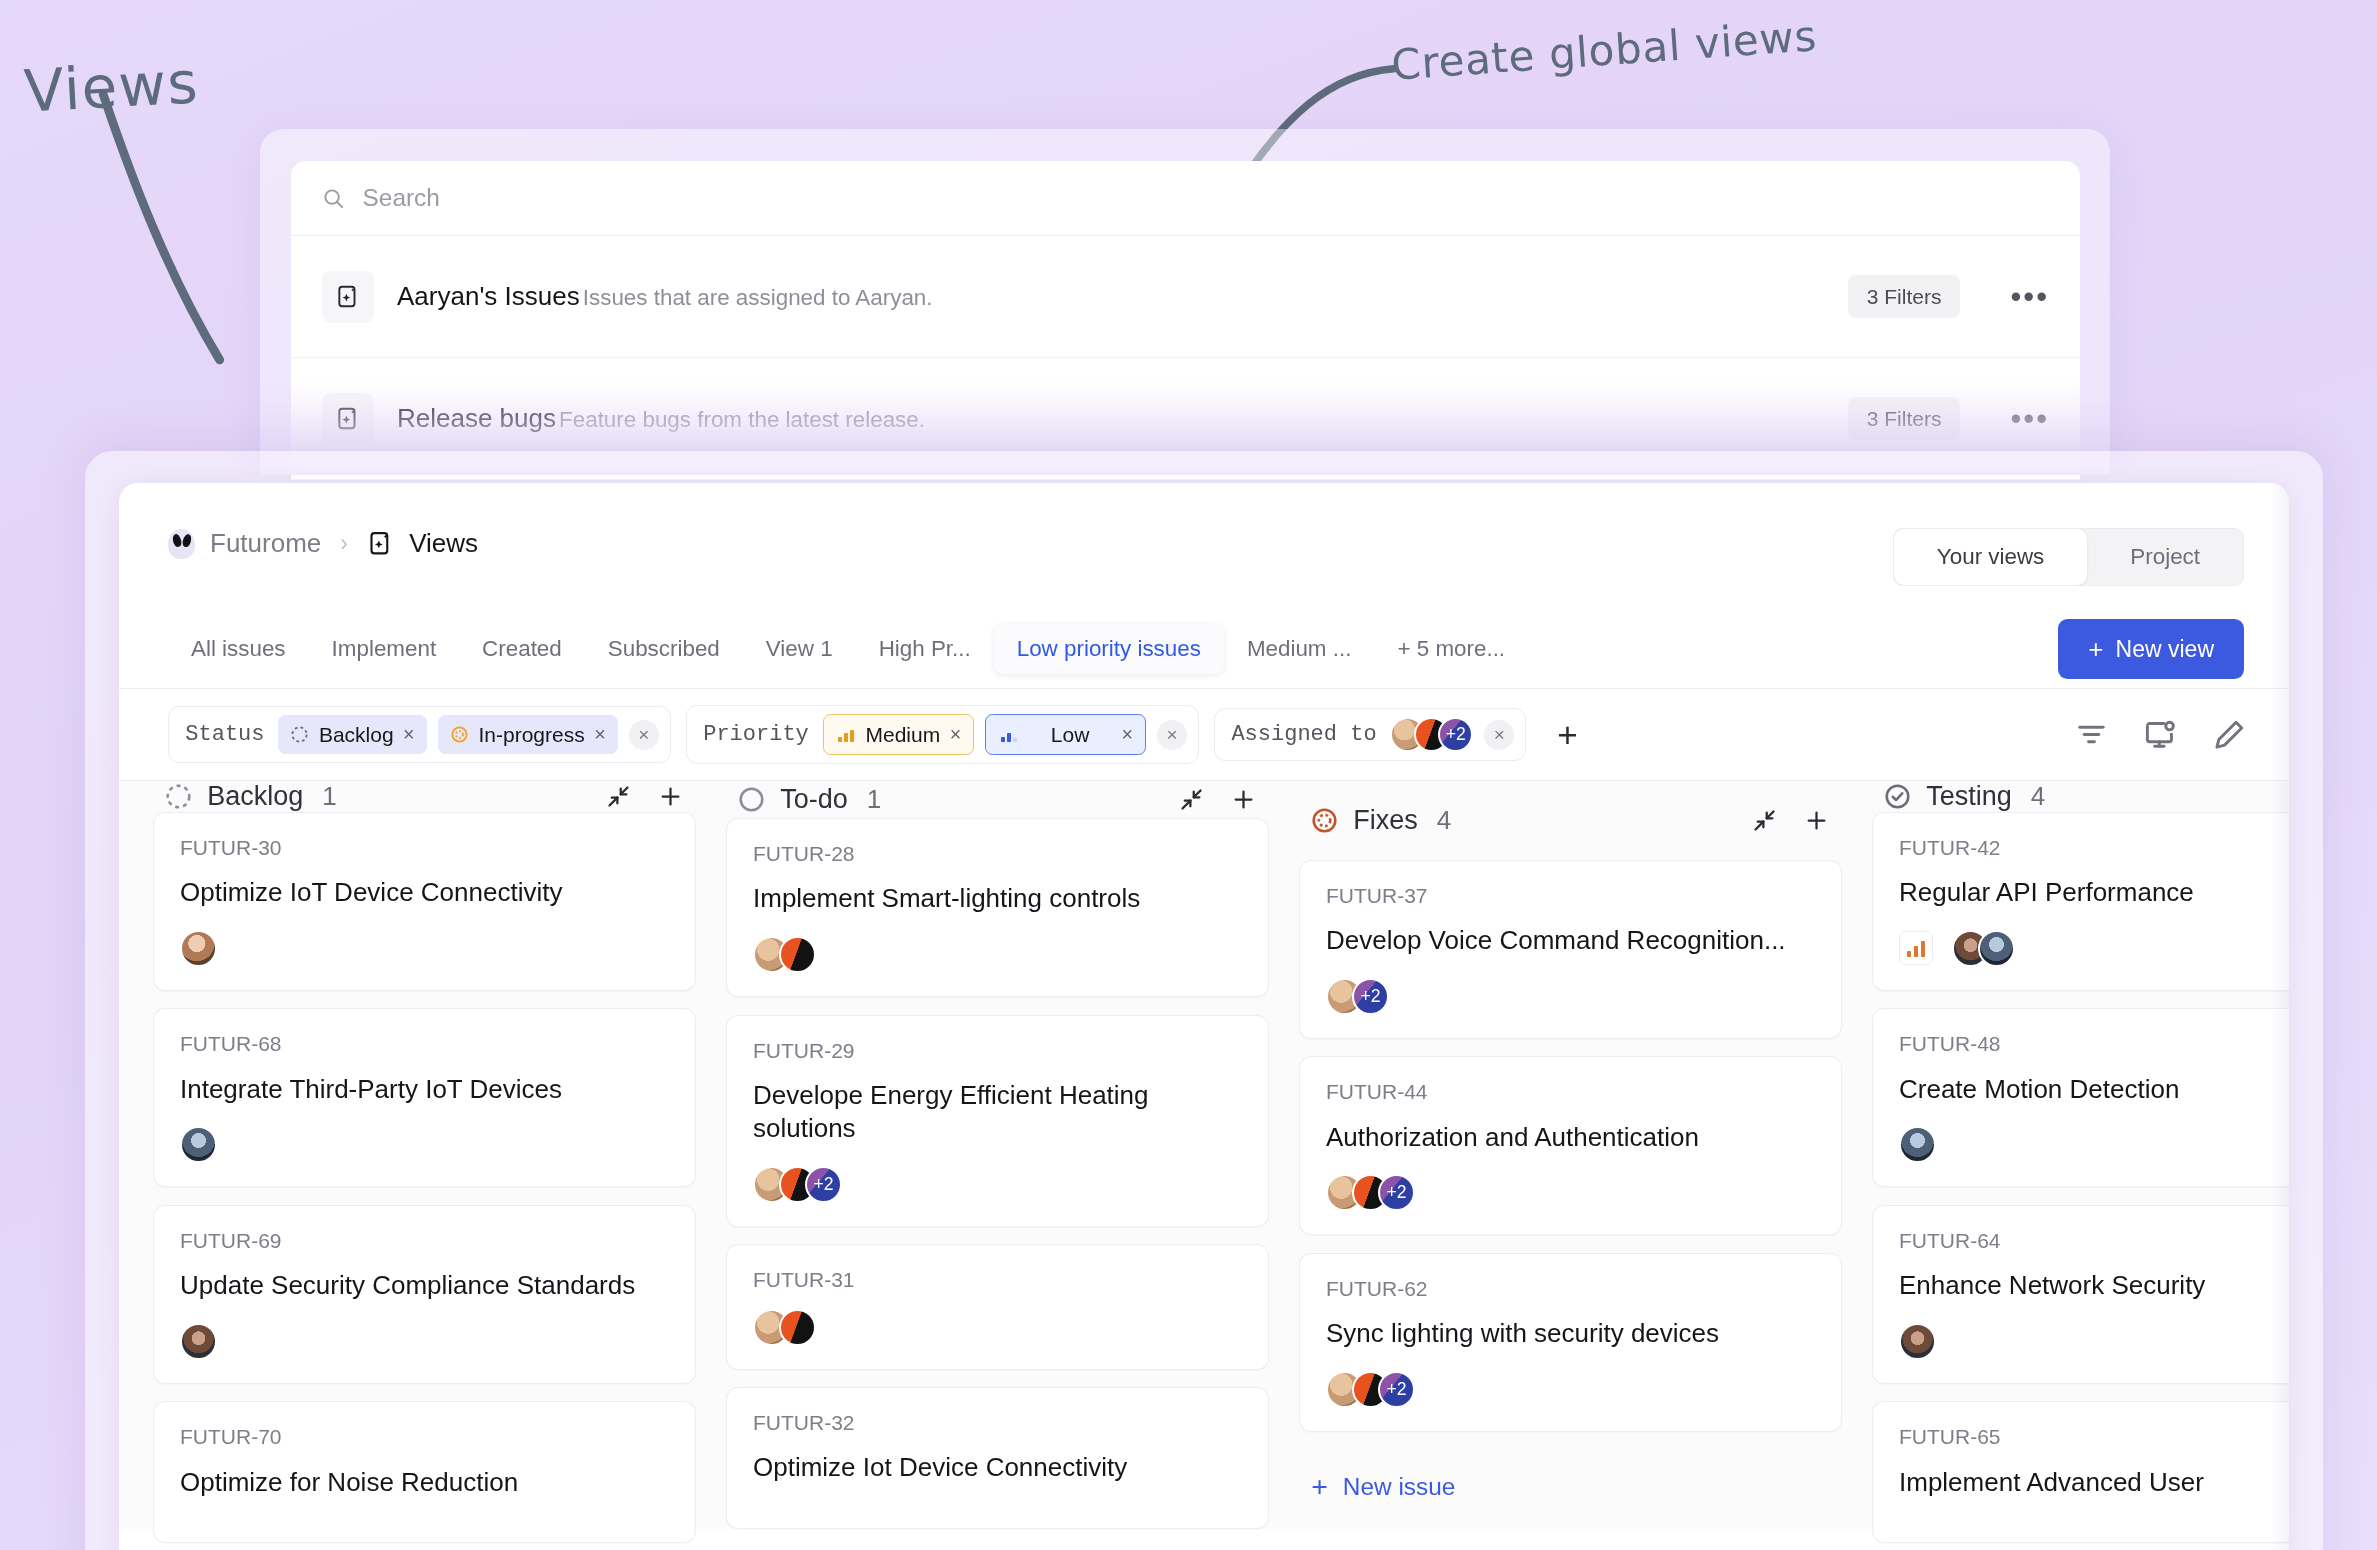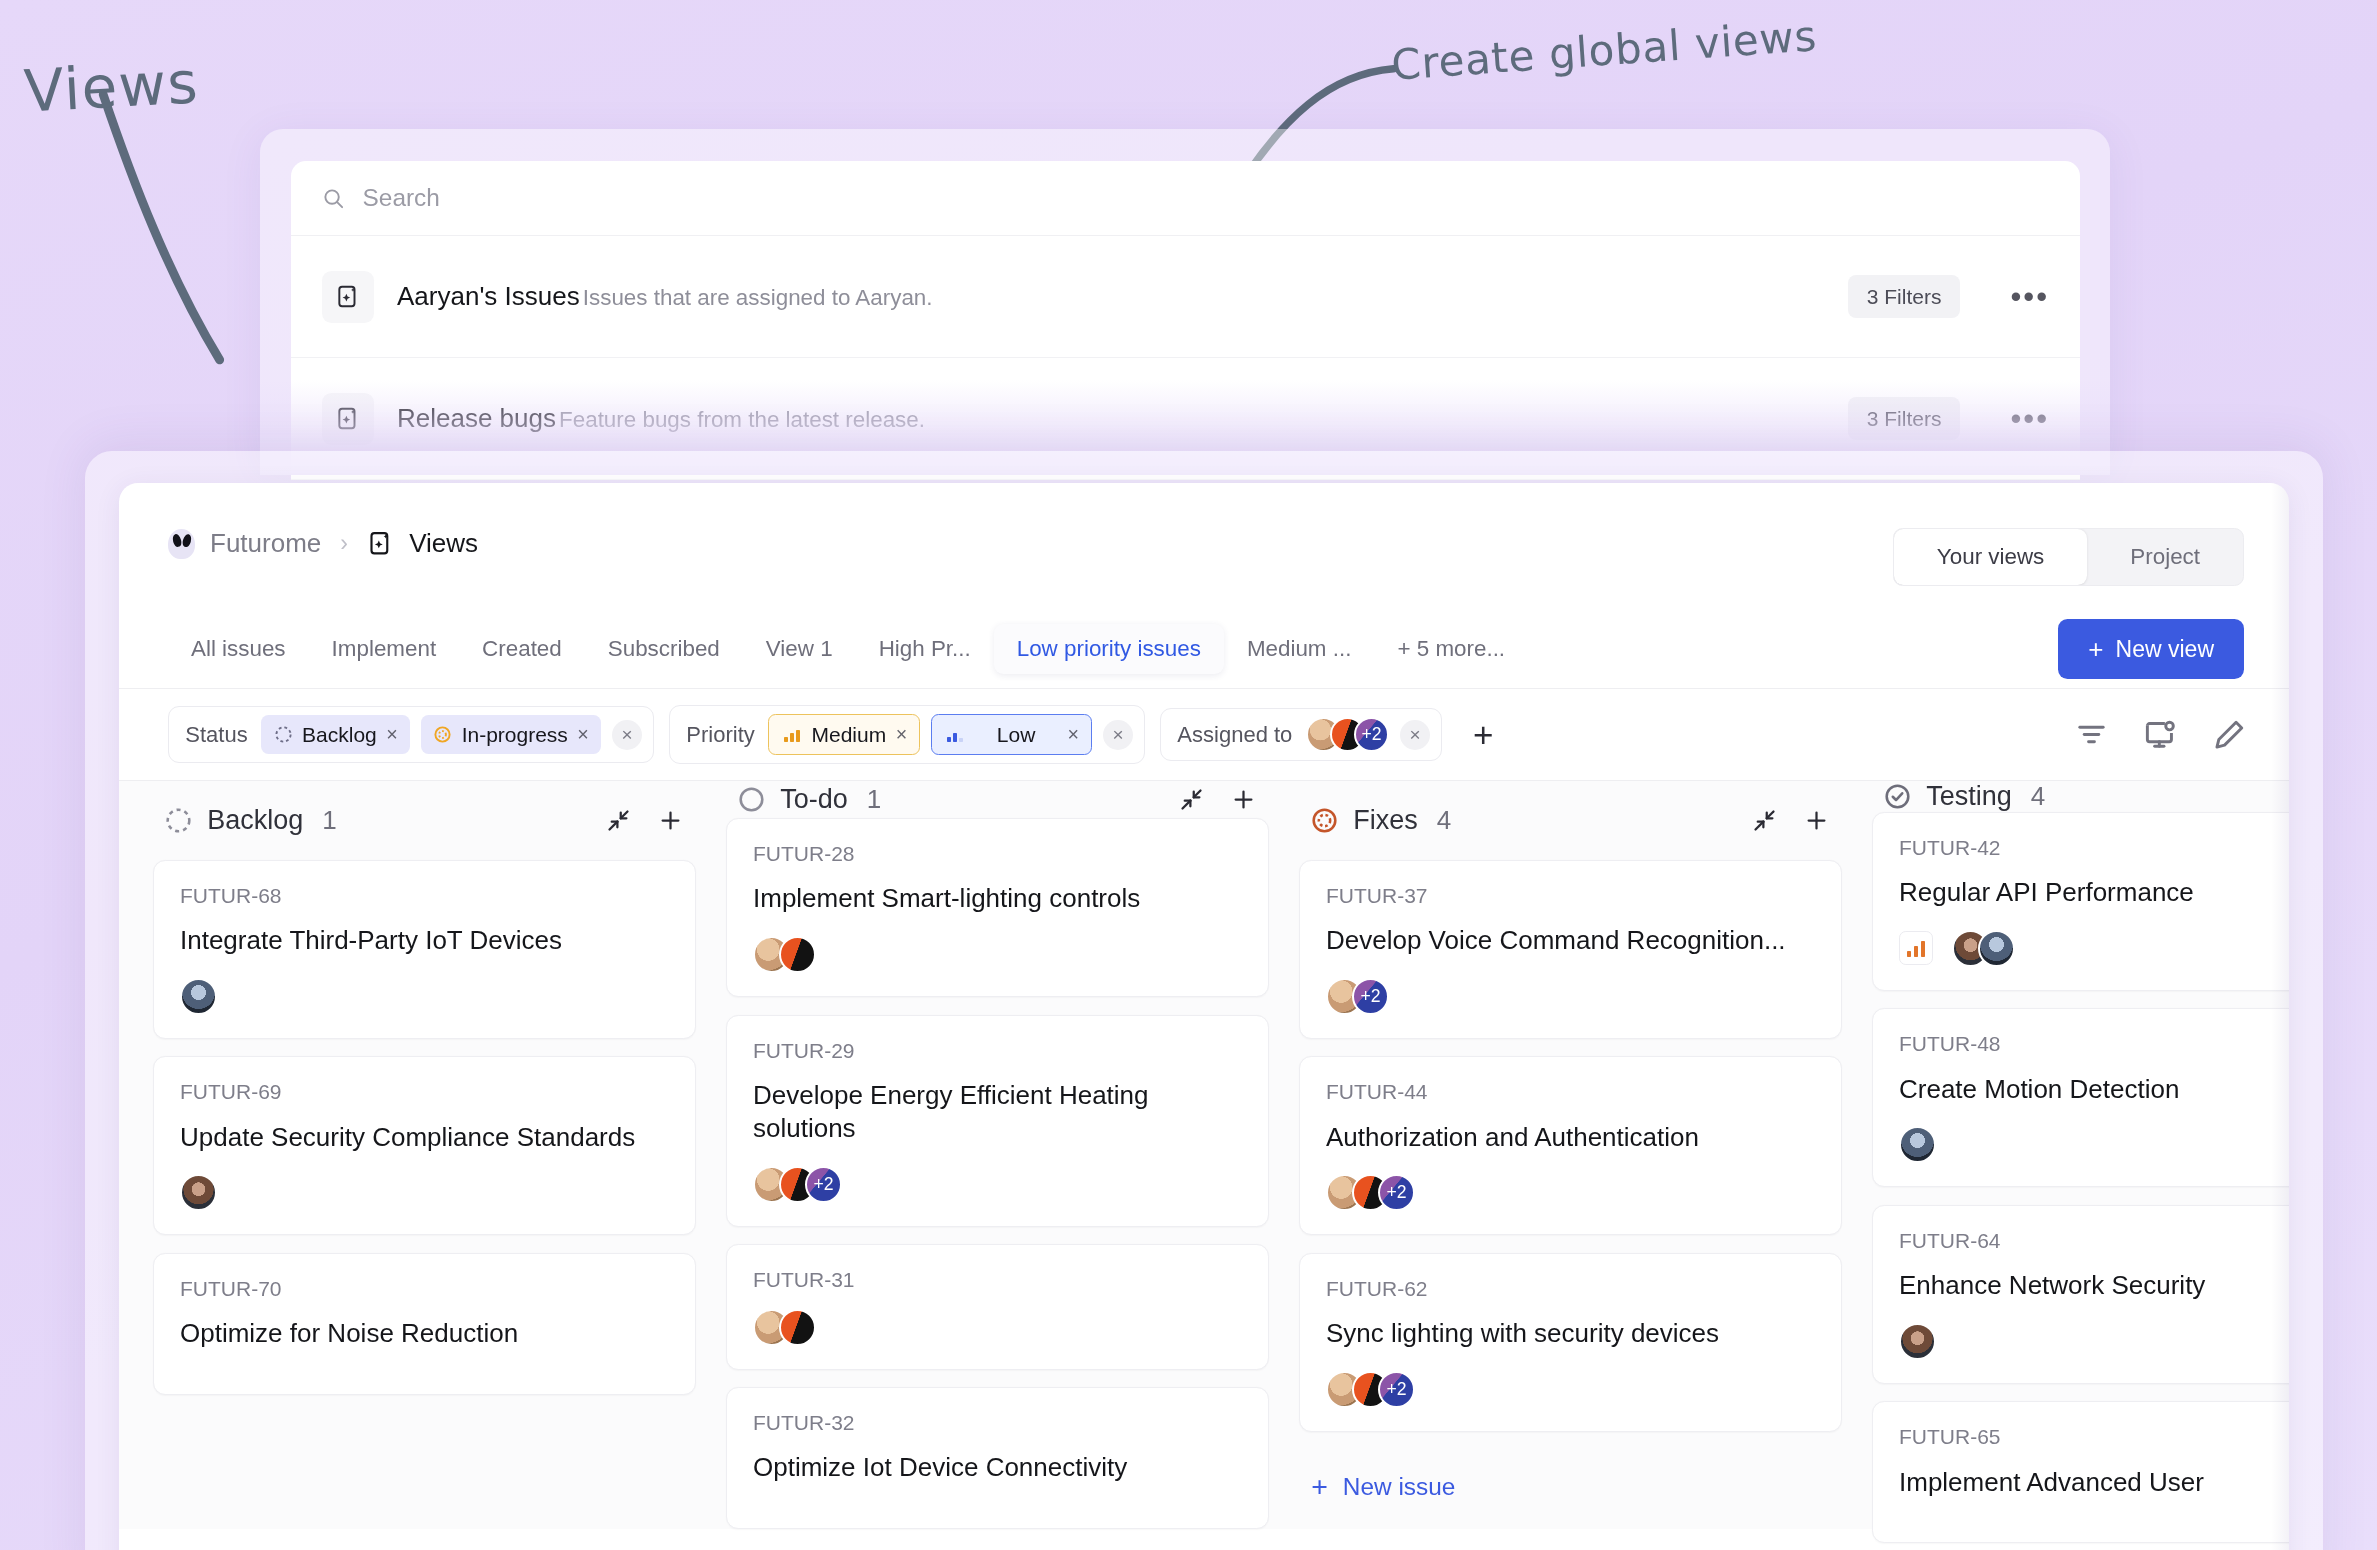--- a/index.html
+++ b/index.html
@@ -197,21 +197,21 @@
     border-bottom: 1.4px solid #eeeef1;
   }
   .filter-group {
     display: flex; align-items: center;
     border: 1.4px solid #ebebf0;
     border-radius: 11px;
     padding: 8.1px 11px 8.1px 16.3px;
     gap: 11px;
     background: #fff;
   }
-  .fg-label { font-size: 22px; color: #55555f; margin-right: 2.7px; }
+  .fg-label { font-size: 22px; color: #55555f; margin-right: 2.7px; font-family: Liberation Mono, monospace; }
   .chip {
     display: flex; align-items: center; gap: 9.5px;
     border-radius: 7.5px;
     padding: 7.5px 12.2px;
     font-size: 21px;
     white-space: nowrap;
   }
   .chip.lilac { background: #e7e7fb; color: #17171d; }
   .chip.amber { background: #fffaf0; color: #17171d; border: 1.4px solid #edc35c; }
   .chip.blue  { background: #eaefff; color: #17171d; border: 1.4px solid #5b7df0; gap: 32px; }
@@ -517,20 +517,29 @@
                 <path d="M14 10 L14 5"></path>
             </svg>
             <svg class="ca" viewBox="0 0 24 24" stroke="#2a2a33" stroke-width="2" stroke-linecap="round">
               <line x1="12" y1="5" x2="12" y2="19"></line>
                 <line x1="5" y1="12" x2="19" y2="12"></line>
             </svg>
           </span>
         </div>
         <div class="col-cards">
           <div class="card">
+            <div class="card-id">FUTUR-30</div>
+            <div class="card-title">Optimize IoT Device Connectivity</div>
+            <div class="card-footer">
+              <span class="av-stack">
+                <span class="avatar av-d" style="width:37px;height:37px;"></span>
+              </span>
+            </div>
+          </div>
+          <div class="card">
             <div class="card-id">FUTUR-68</div>
             <div class="card-title">Integrate Third-Party IoT Devices</div>
             <div class="card-footer">
               <span class="av-stack">
                 <span class="avatar av-f" style="width:37px;height:37px;"></span>
               </span>
             </div>
           </div>
           <div class="card">
             <div class="card-id">FUTUR-69</div>

